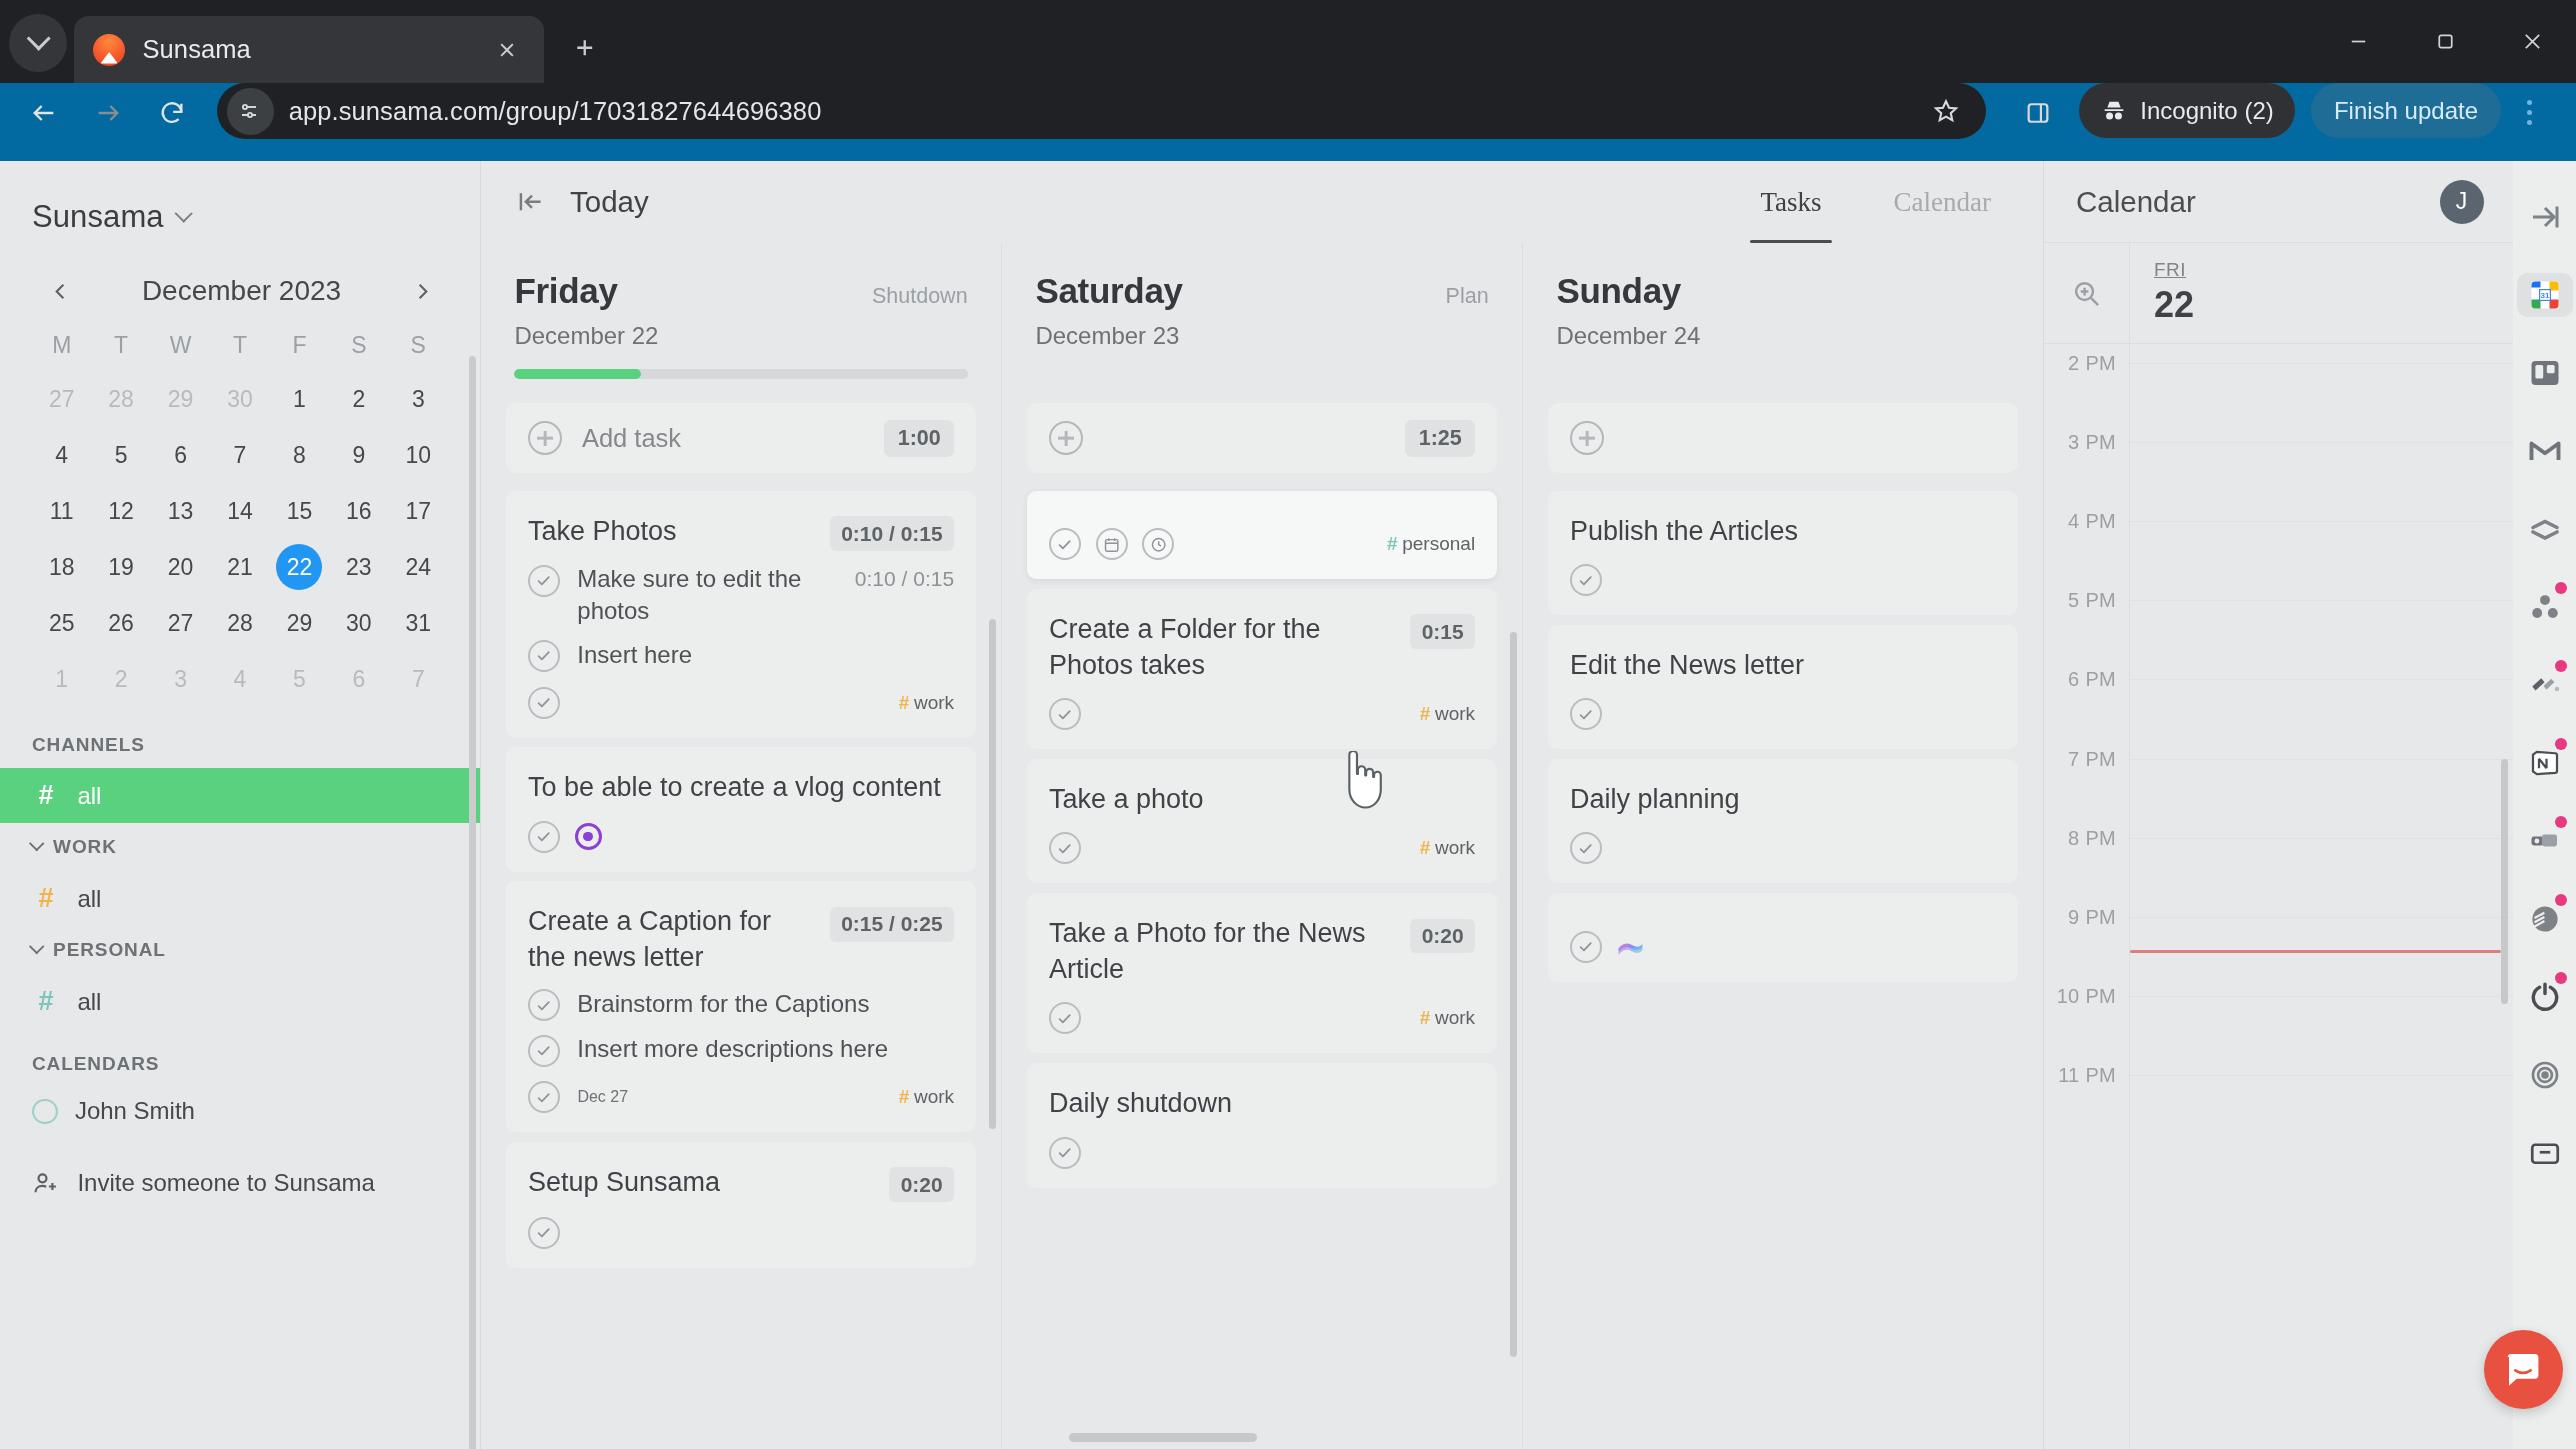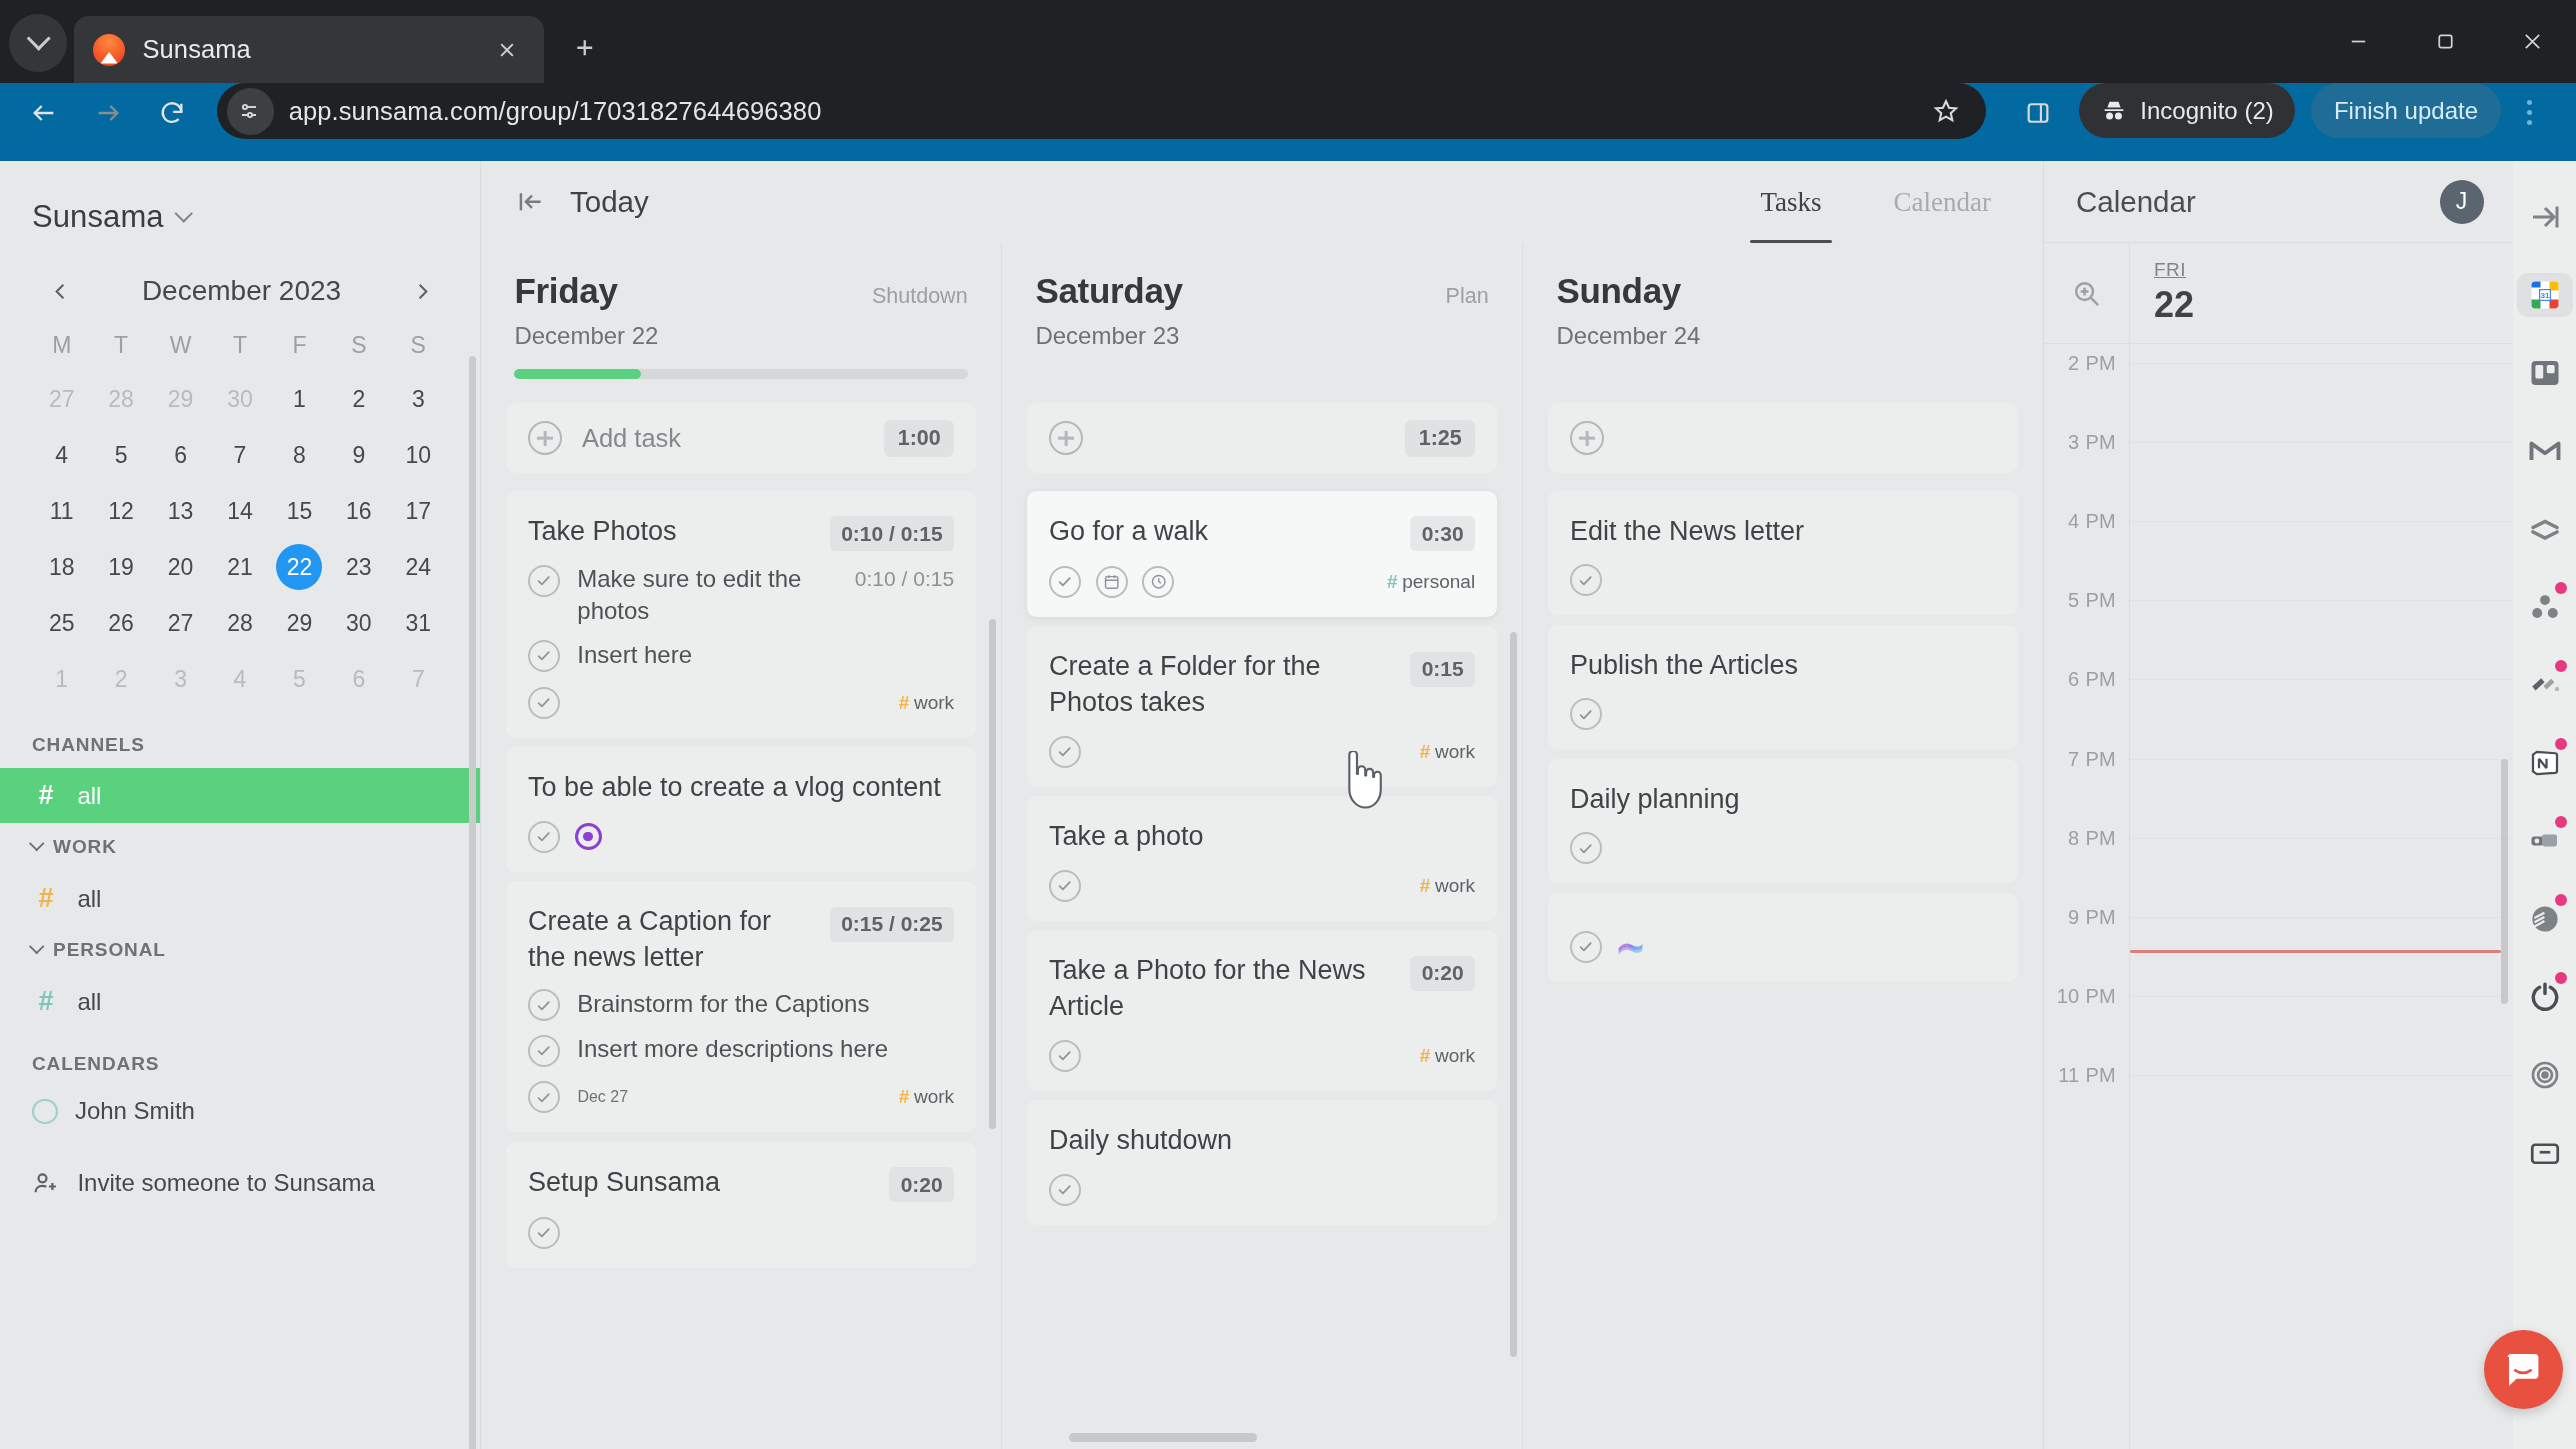--- a/index.html
+++ b/index.html
@@ -590,24 +590,20 @@
       <div class="col-date">December 23</div>
       <div style="height:29.5px"></div>
     </div>
     <div class="addtask">
       <span class="plus-circle"></span>
               <span style="flex:1"></span>
               <span class="dur-chip">1:25</span>
     </div>
     <div class="cards">
               <div class="card hover">
-    <div class="card-title-row">
-      <span class="card-title">Go for a walk</span>
-                  <span class="card-dur">0:30</span>
-    </div>
 
     <div class="foot-row">
                   <span class="foot-ico">
                     <svg viewBox="0 0 24 24" fill="none" stroke="#8f9498" stroke-width="2.4" stroke-linecap="round" stroke-linejoin="round">
                       <path d="M5 12.5l4.5 4.5L19 7"></path>
                     </svg>
                   </span>
                  <span class="foot-ico">
                     <svg viewBox="0 0 24 24" fill="none" stroke="#8f9498" stroke-width="2">
                       <rect x="3.5" y="5" width="17" height="16" rx="2.2"></rect>
@@ -692,34 +688,34 @@
       <div class="col-date">December 24</div>
       <div style="height:29.5px"></div>
     </div>
     <div class="addtask">
       <span class="plus-circle"></span>
               <span style="flex:1"></span>
     </div>
     <div class="cards">
               <div class="card">
     <div class="card-title-row">
+      <span class="card-title">Publish the Articles</span>
+    </div>
+
+    <div class="foot-row">
+                  <span class="foot-ico">
+                    <svg viewBox="0 0 24 24" fill="none" stroke="#8f9498" stroke-width="2.4" stroke-linecap="round" stroke-linejoin="round">
+                      <path d="M5 12.5l4.5 4.5L19 7"></path>
+                    </svg>
+                  </span>
+                </div>
+  </div>
+              <div class="card">
+    <div class="card-title-row">
       <span class="card-title">Edit the News letter</span>
-    </div>
-
-    <div class="foot-row">
-                  <span class="foot-ico">
-                    <svg viewBox="0 0 24 24" fill="none" stroke="#8f9498" stroke-width="2.4" stroke-linecap="round" stroke-linejoin="round">
-                      <path d="M5 12.5l4.5 4.5L19 7"></path>
-                    </svg>
-                  </span>
-                </div>
-  </div>
-              <div class="card">
-    <div class="card-title-row">
-      <span class="card-title">Publish the Articles</span>
     </div>
 
     <div class="foot-row">
                   <span class="foot-ico">
                     <svg viewBox="0 0 24 24" fill="none" stroke="#8f9498" stroke-width="2.4" stroke-linecap="round" stroke-linejoin="round">
                       <path d="M5 12.5l4.5 4.5L19 7"></path>
                     </svg>
                   </span>
                 </div>
   </div>

